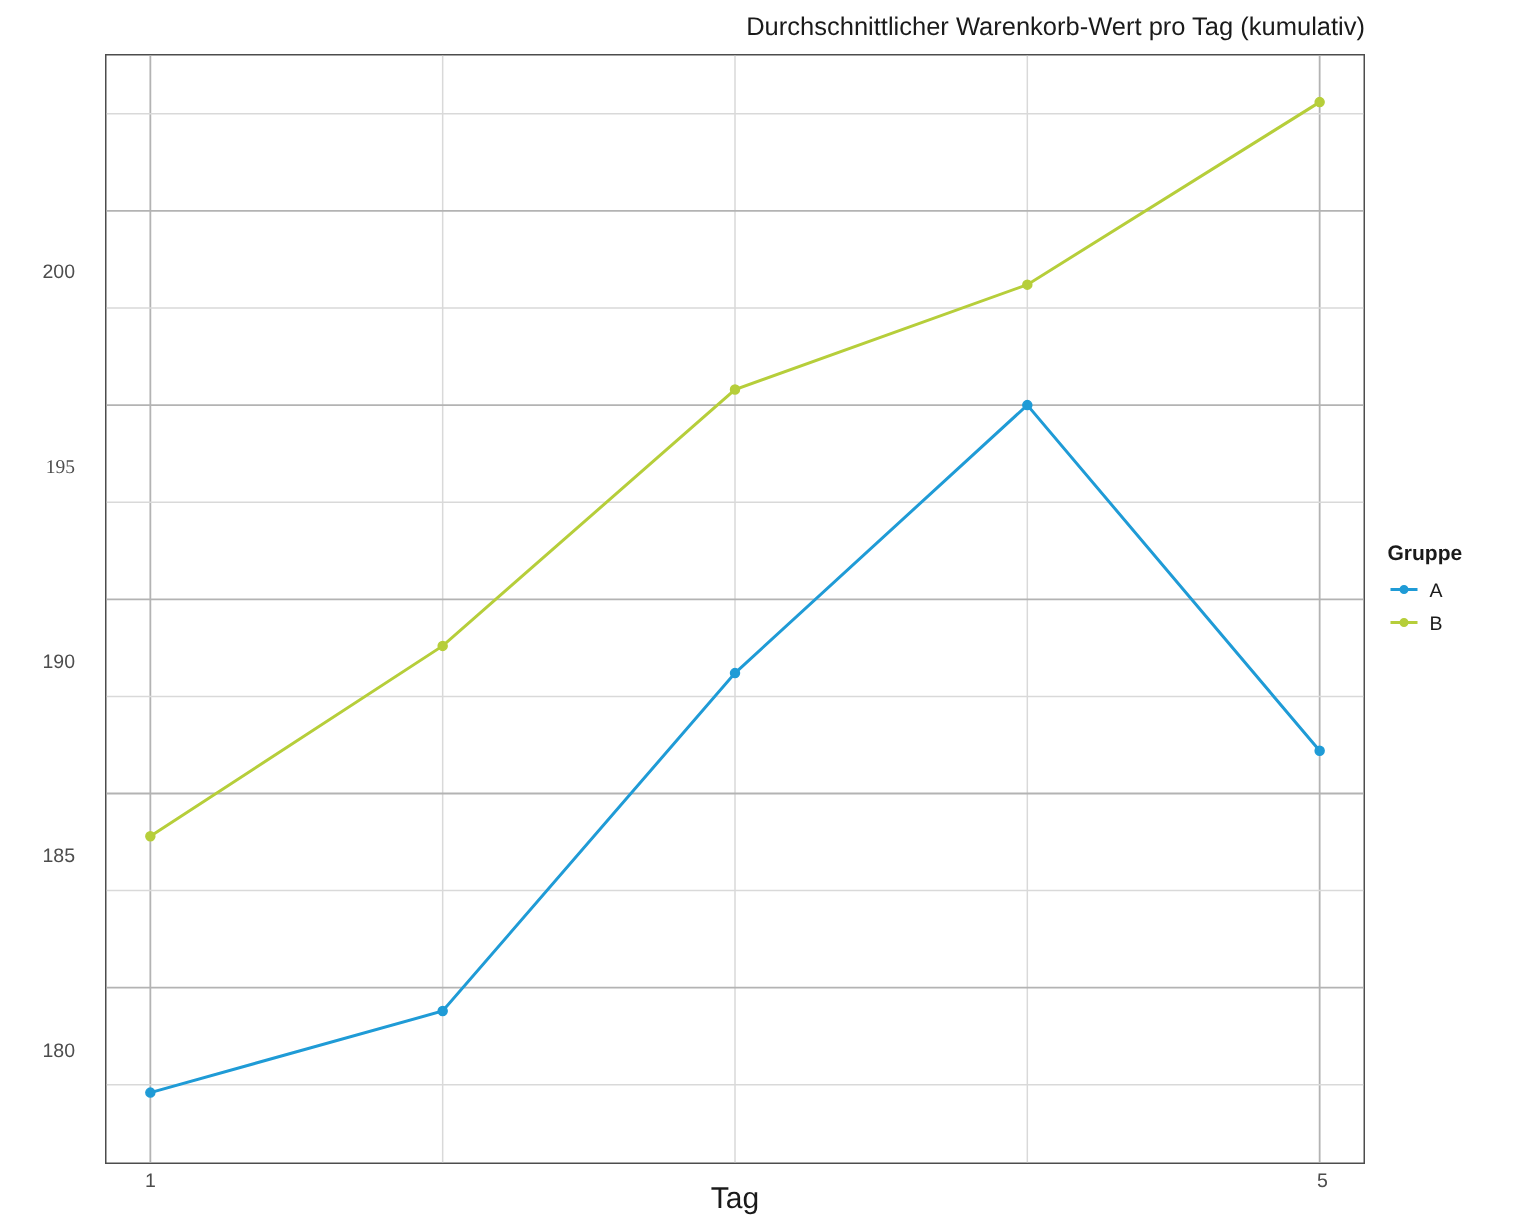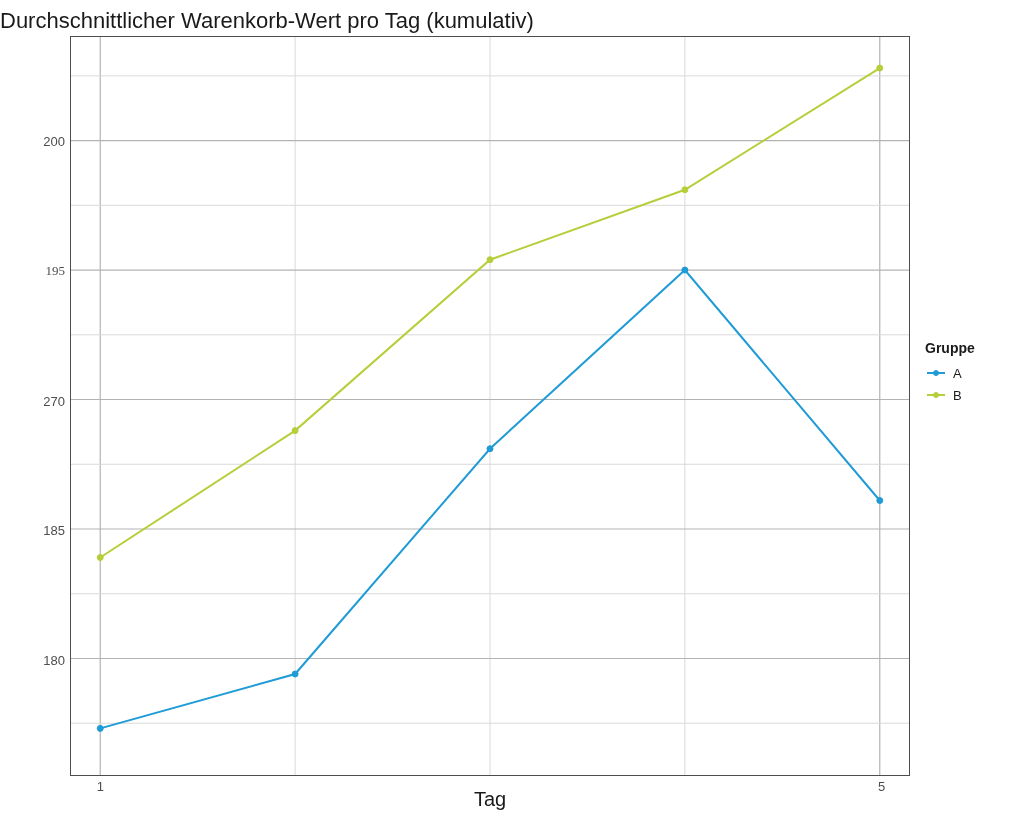--- a/index.html
+++ b/index.html
@@ -14,22 +14,22 @@
   .container {
     position: relative;
     width: 1024px;
     height: 819px;
   }
   .title {
     position: absolute;
     top: 8px;
     left: 0;
     width: 910px; 
-    text-align: left;
-    font-size: 22px;
+    text-align: right;
+    font-size: 17px;
     color: #1a1a1a;
   }
   .ylabel {
     position: absolute;
     left: 5px;
     top: 50%;
     transform: translateY(-50%) rotate(-90deg);
     transform-origin: center;
     font-size: 14px;
     color: #1a1a1a;
@@ -69,39 +69,40 @@
     stroke: #b3b3b3;
     stroke-width: 1.2;
   }
   .series-line {
     fill: none;
     stroke-width: 2;
   }
   .ytick-label {
     position: absolute;
     right: 100%;
-    padding-right: 6px;
+    padding-right: 21px;
     transform: translateY(-50%);
     font-size: 13px;
     color: #4d4d4d;
     white-space: nowrap;
+    margin-top: 40px;
   }
   .xtick-label {
     position: absolute;
     top: 100%;
     padding-top: 4px;
     transform: translateX(-50%);
     font-size: 13px;
     color: #4d4d4d;
     white-space: nowrap;
   }
   .legend {
     position: absolute;
     left: 925px;
-    top: 340px;
+    top: 360px;
     font-size: 13px;
     color: #1a1a1a;
   }
   .legend-title {
     font-weight: bold;
     margin-bottom: 6px;
     font-size: 14px;
   }
   .legend-item {
     display: flex;
@@ -168,21 +169,21 @@
         <circle cx="810.6976744186046" cy="464.77192982456154" r="3" fill="#1f9bd6" stroke="#1f9bd6"></circle>
         <path d="M29.302325581395348,521.8947368421051 L224.6511627906976,394.6666666666664 L419.9999999999999,223.29824561403495 L615.3488372093022,153.1929824561405 L810.6976744186046,31.15789473684174 " class="series-line" stroke="#b6ce3a"></path>
         <circle cx="29.302325581395348" cy="521.8947368421051" r="3" fill="#b6ce3a" stroke="#b6ce3a"></circle>
         <circle cx="224.6511627906976" cy="394.6666666666664" r="3" fill="#b6ce3a" stroke="#b6ce3a"></circle>
         <circle cx="419.9999999999999" cy="223.29824561403495" r="3" fill="#b6ce3a" stroke="#b6ce3a"></circle>
         <circle cx="615.3488372093022" cy="153.1929824561405" r="3" fill="#b6ce3a" stroke="#b6ce3a"></circle>
         <circle cx="810.6976744186046" cy="31.15789473684174" r="3" fill="#b6ce3a" stroke="#b6ce3a"></circle>
       </svg>
   <div class="ytick-label" style="top: 623.158px; text-align: center;">180</div>
       <div class="ytick-label" style="top: 493.333px;">185</div>
-      <div class="ytick-label" style="top: 363.509px;">270</div>
+      <div class="ytick-label" style="top: 363.509px;">190</div>
       <div class="ytick-label" style="top: 233.684px; font-family: Liberation Serif, serif;">195</div>
       <div class="ytick-label" style="top: 103.86px;">200</div>
       <div class="xtick-label" style="left: 29.3023px;">1</div>
       <div class="xtick-label" style="left: 810.698px;">5</div>
     </div>
 
   <div class="xlabel">Tag</div>
 
   <div class="legend">
     <div class="legend-title">Gruppe</div>

